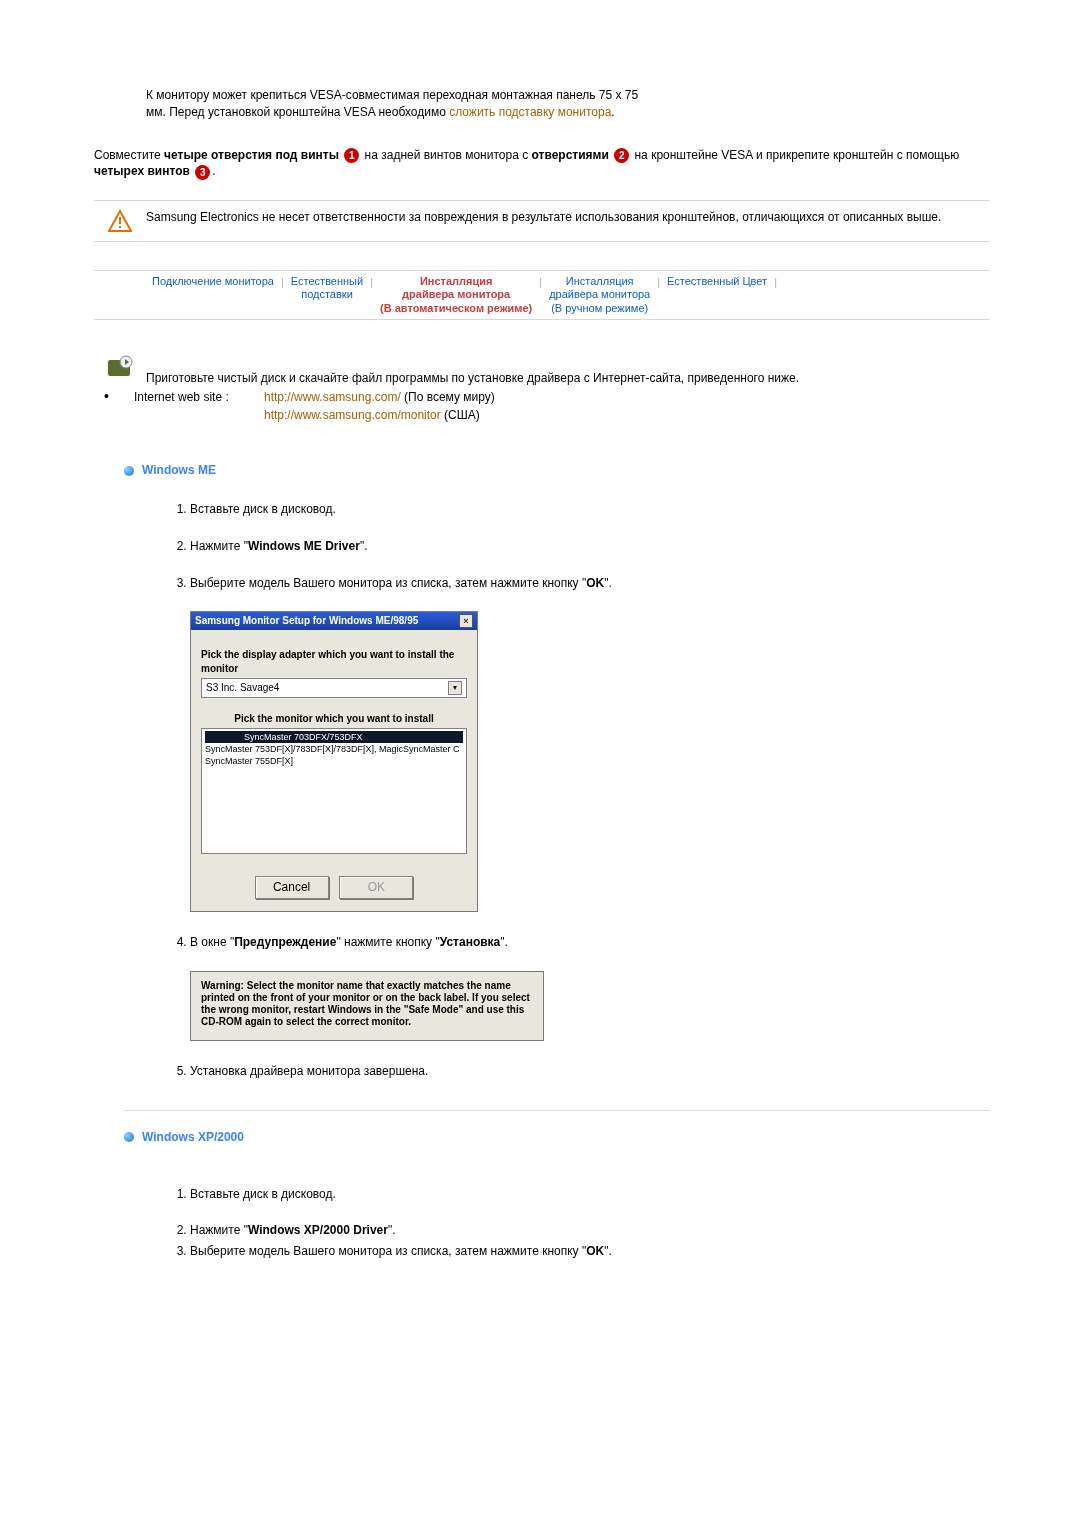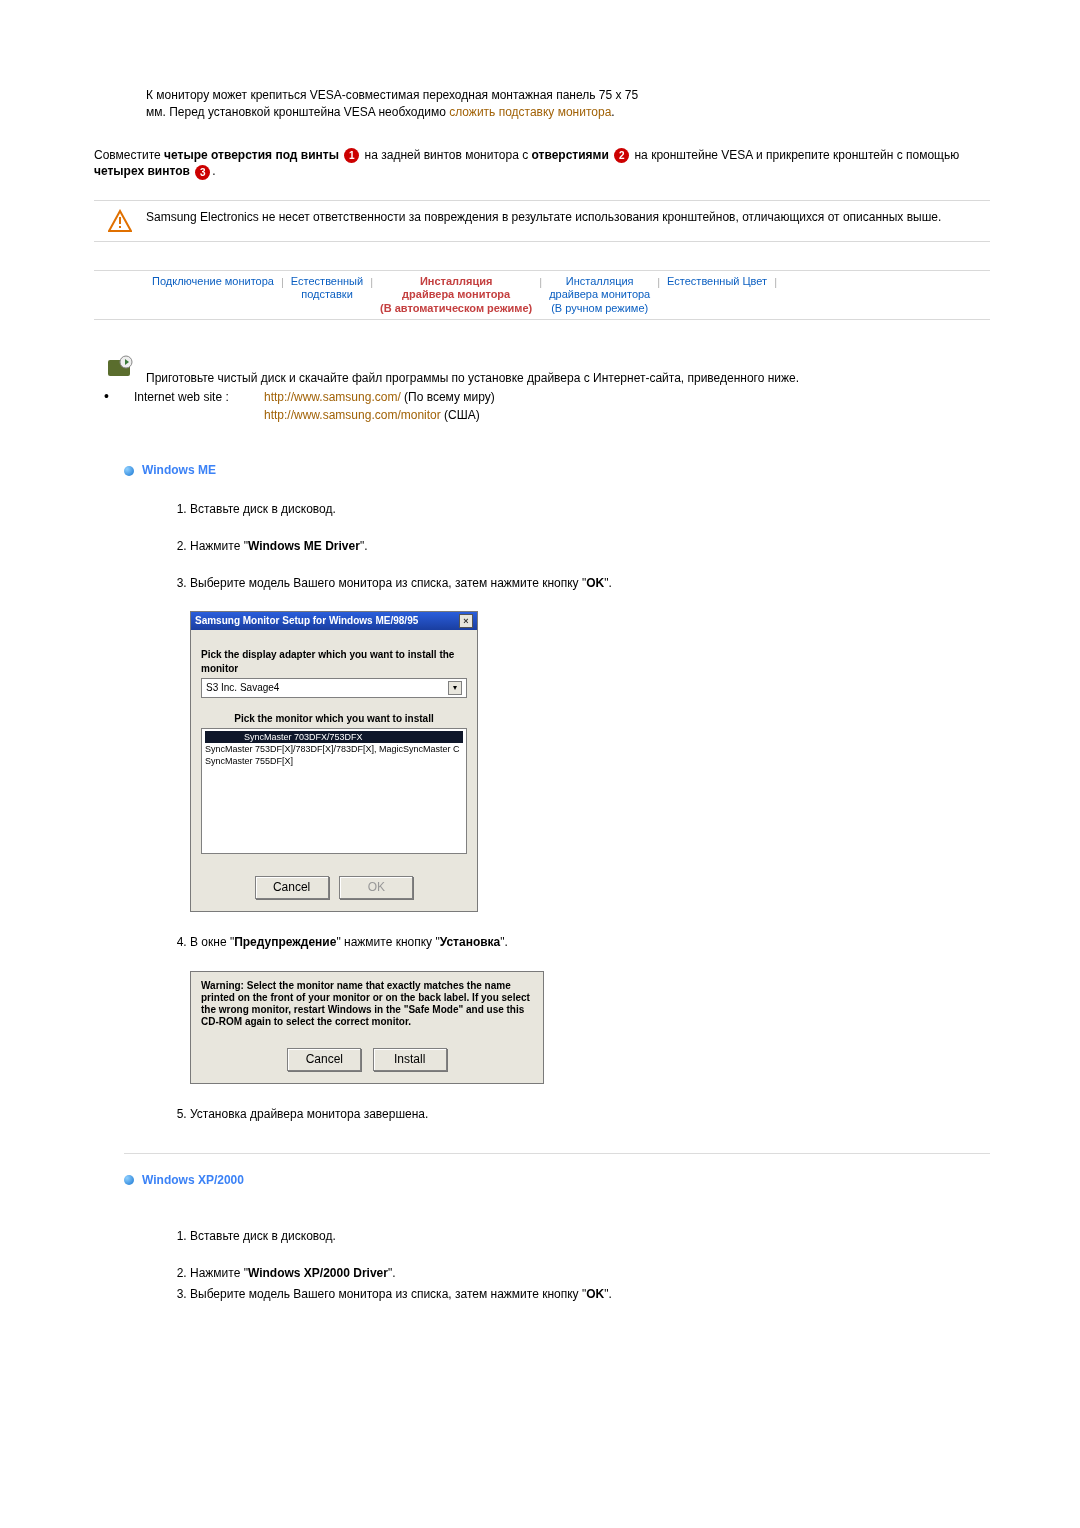--- a/index.html
+++ b/index.html
@@ -317,24 +317,20 @@
       </div>
     </div>
 
     <ol class="steps" start="4">
       <li><span>В окне "</span><b>Предупреждение</b><span>" нажмите кнопку "</span><b>Установка</b><span>".</span></li>
     </ol>
 
     <div class="step-image-holder">
       <div class="dlg2">
         <div class="dlg2-text">Warning: Select the monitor name that exactly matches the name printed on the front of your monitor or on the back label. If you select the wrong monitor, restart Windows in the "Safe Mode" and use this CD-ROM again to select the correct monitor.</div>
-        <div class="dlg2-btns">
-          <span class="winbtn">Cancel</span>
-          <span class="winbtn">Install</span>
-        </div>
       </div>
     </div>
 
     <ol class="steps" start="5">
       <li>Установка драйвера монитора завершена.</li>
     </ol>
 
     <hr class="thin">
 
     <div class="os-header" style="margin-top:18px;">

